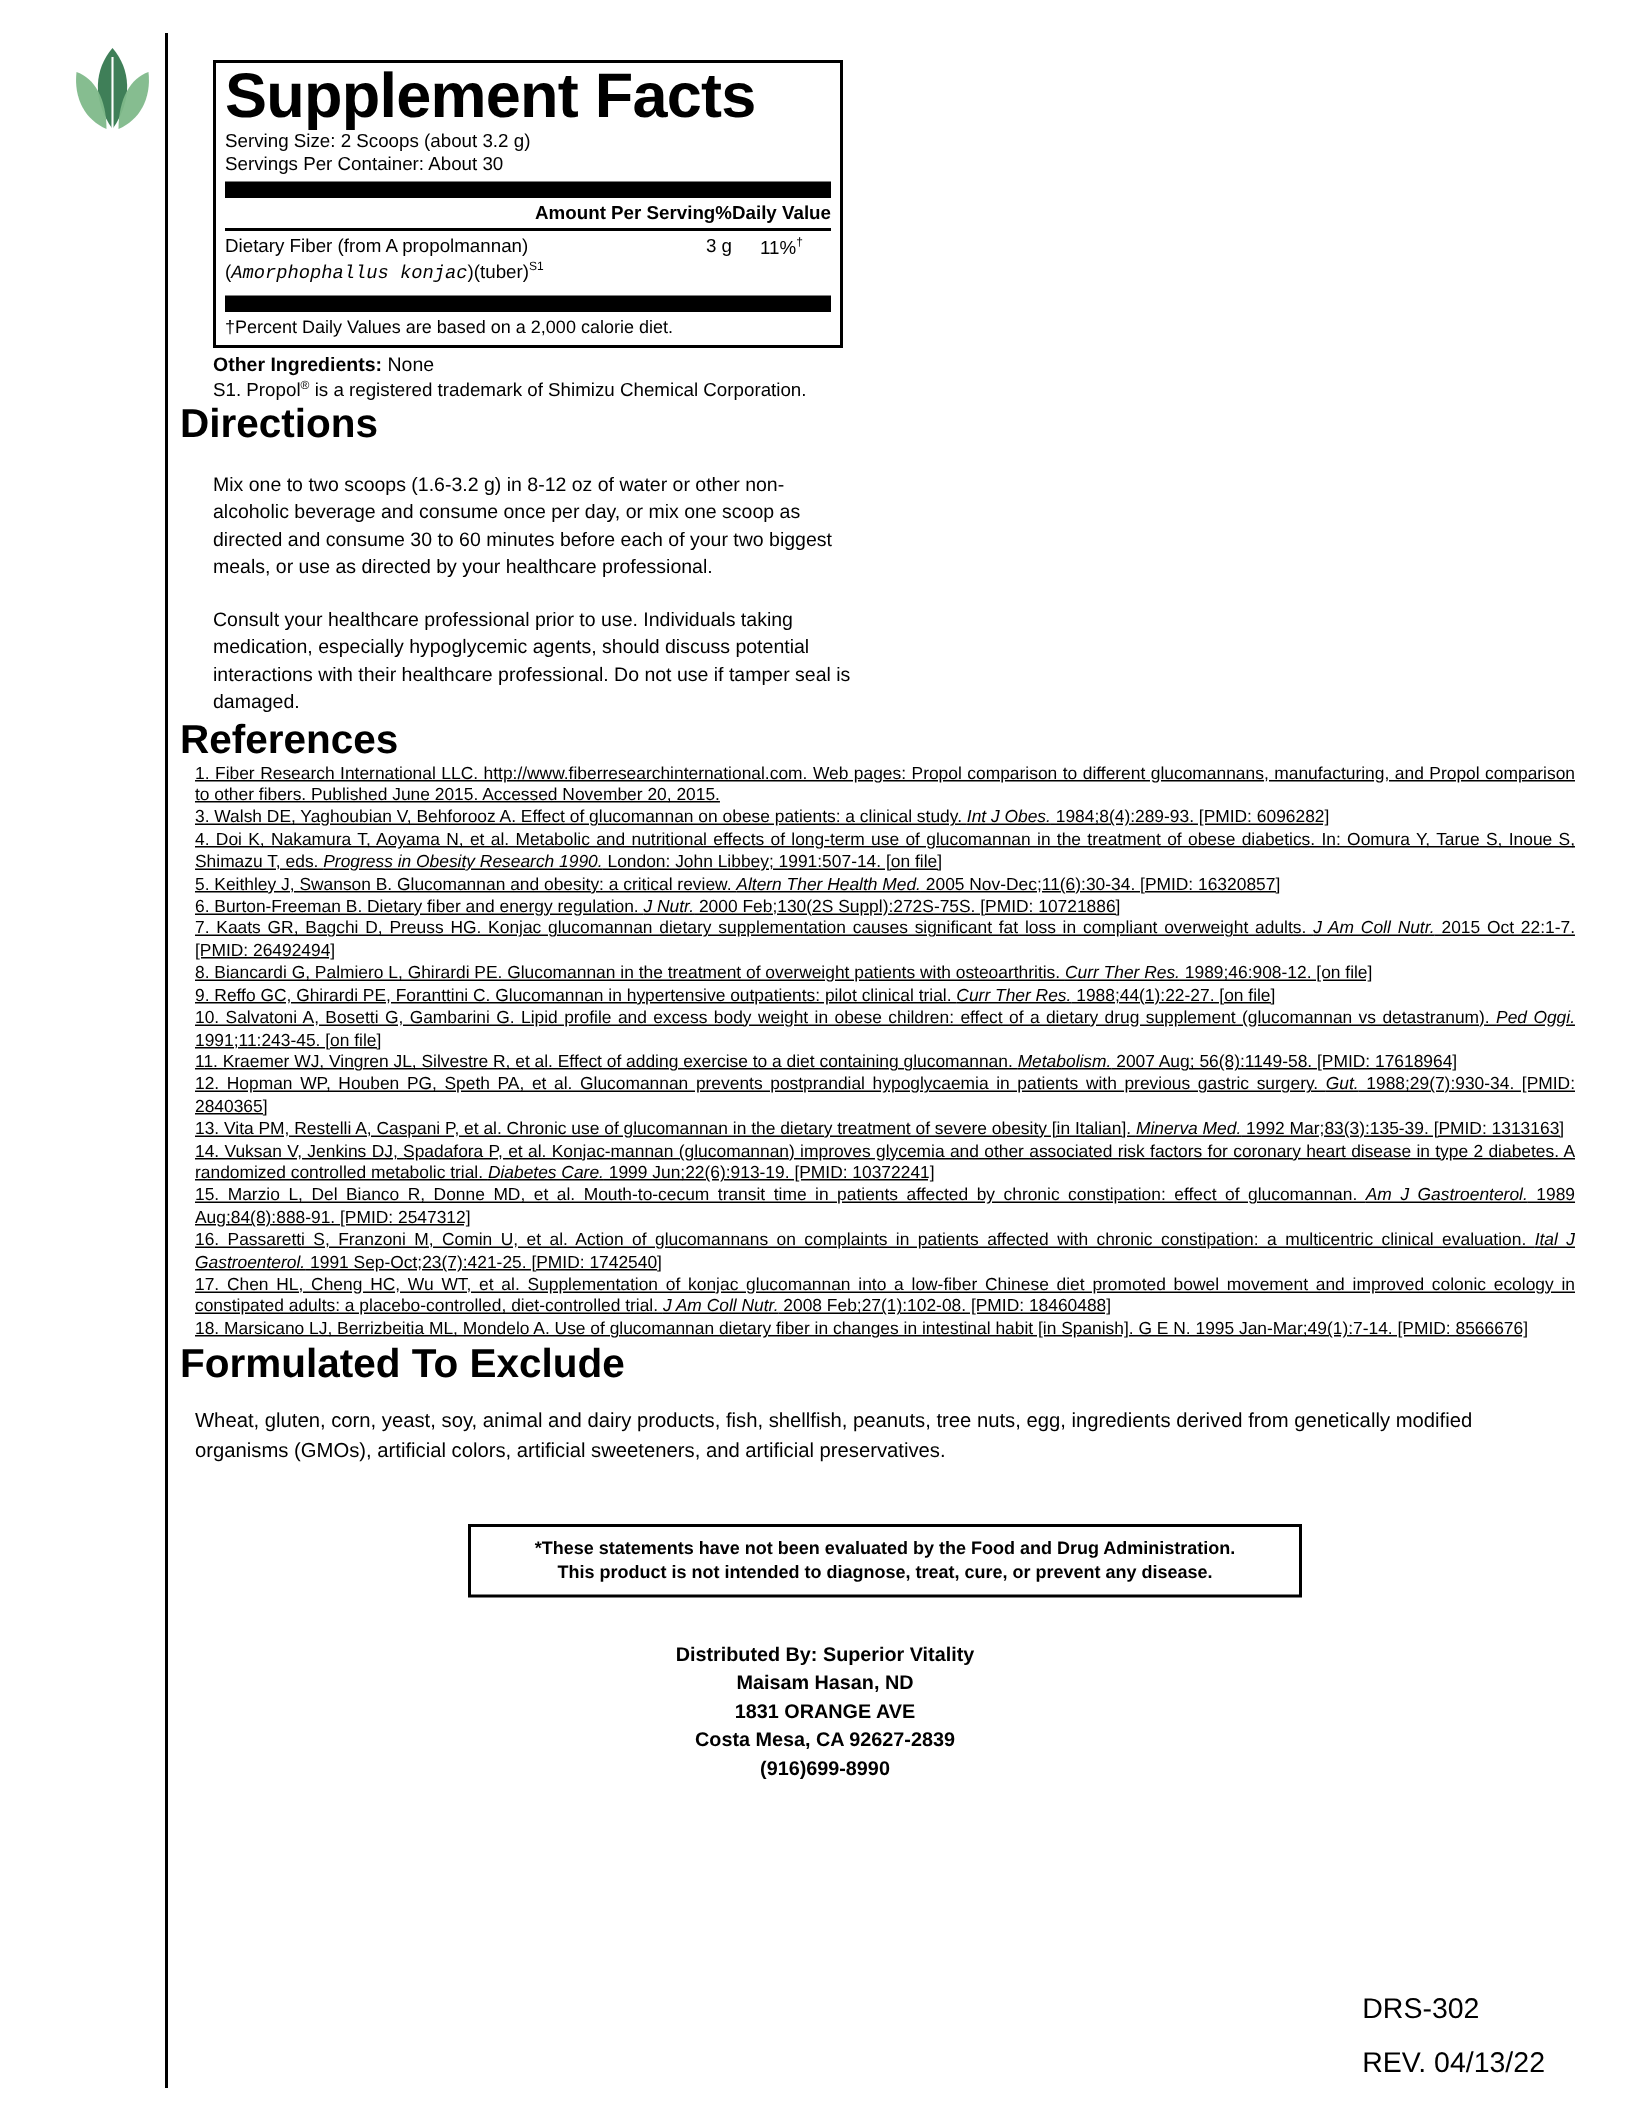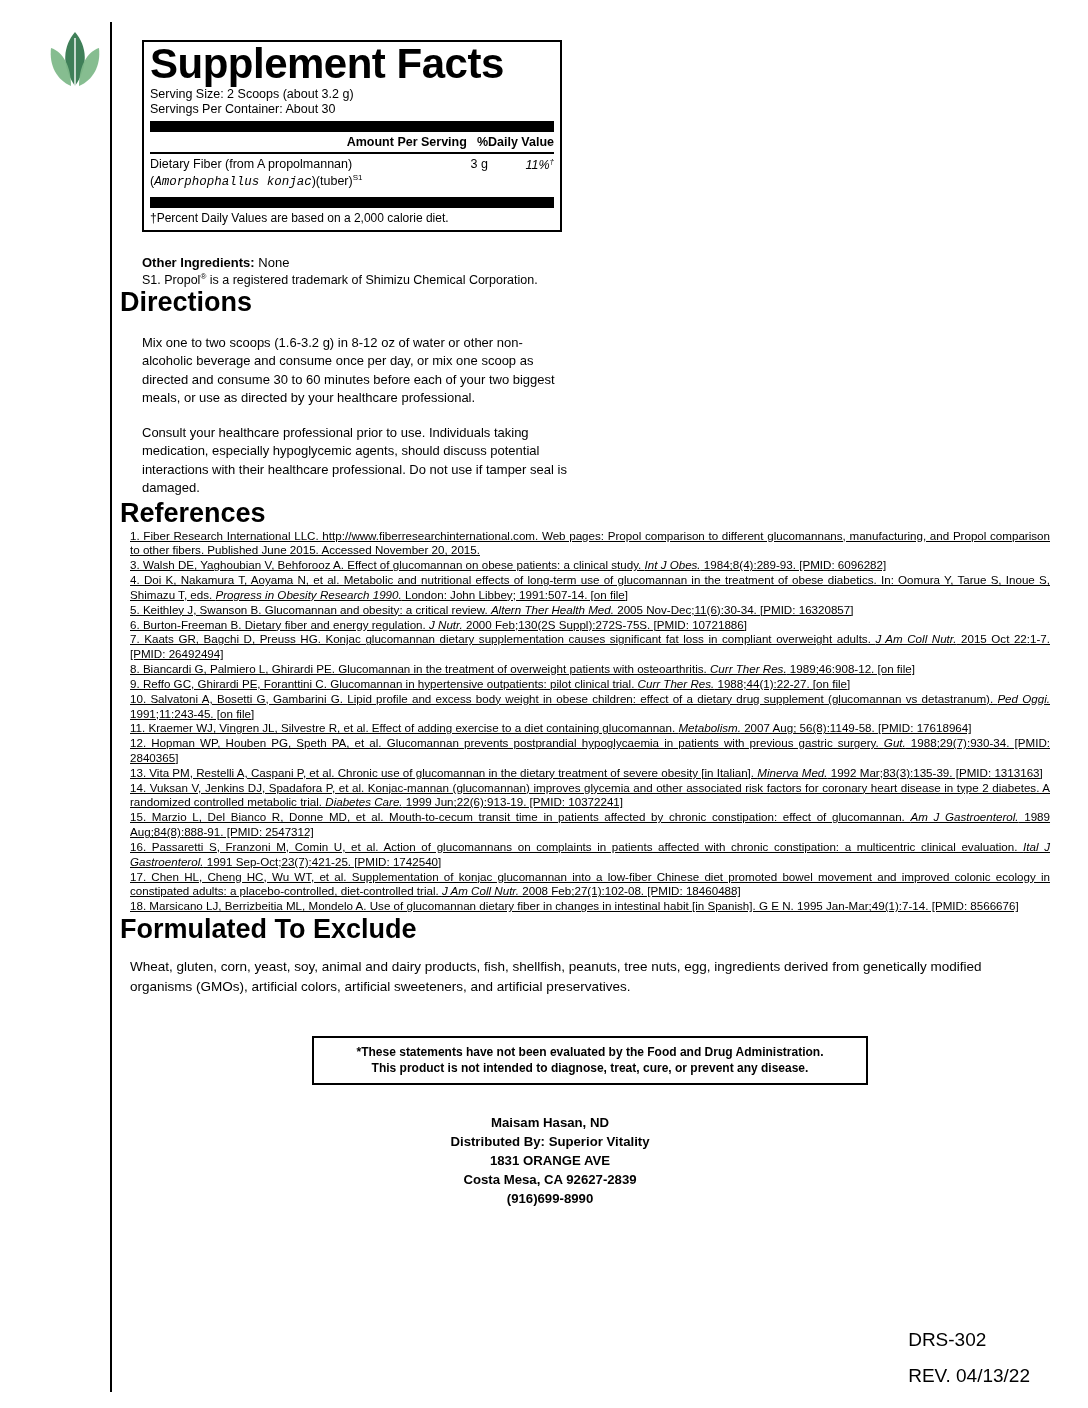--- a/index.html
+++ b/index.html
@@ -72,40 +72,40 @@
     background: #000;
     margin: 0;
   }
   .sf-headrow {
     display: flex;
     justify-content: flex-end;
     font-size: 12.5px;
     font-weight: bold;
     padding: 3px 0 3px 0;
   }
-  .sf-headrow .h-amount { margin-right: 10px; }
+  .sf-headrow .h-amount { }
   .sf-row {
     display: flex;
     font-size: 12.5px;
     padding: 3px 0 2px 0;
     line-height: 1.25;
   }
   .sf-row .nm { flex: 1; }
   .sf-row .v1 { width: 62px; text-align: right; }
-  .sf-row .v2 { width: 66px; text-align: right; font-style: italic; }
+  .sf-row .v2 { width: 66px; text-align: center; }
   .sf-foot {
     font-size: 12px;
     padding-top: 3px;
   }
   .ital { font-style: italic; font-family: Liberation Mono, monospace; }
   sup { font-size: 8px; vertical-align: super; }
 
   .other-ing {
     margin-left: 22px;
-    margin-top: 23px;
+    margin-top: 3px;
     font-size: 13px;
   }
   .other-ing .lbl { font-weight: bold; }
   .trademark {
     margin-left: 22px;
     margin-top: 2px;
     font-size: 12.5px;
   }
 
   
@@ -257,22 +257,22 @@
 
   <h2 class="sec sec-exclude">Formulated To Exclude</h2>
   <div class="excl-body">Wheat, gluten, corn, yeast, soy, animal and dairy products, fish, shellfish, peanuts, tree nuts, egg, ingredients derived from genetically modified organisms (GMOs), artificial colors, artificial sweeteners, and artificial preservatives.</div>
 
   <div class="disclaimer">
     <div>*These statements have not been evaluated by the Food and Drug Administration.</div>
     <div>This product is not intended to diagnose, treat, cure, or prevent any disease.</div>
   </div>
 
   <div class="distrib">
+    <div>Distributed By: Superior Vitality</div>
     <div>Maisam Hasan, ND</div>
-    <div>Distributed By: Superior Vitality</div>
     <div>1831 ORANGE AVE</div>
     <div>Costa Mesa, CA 92627-2839</div>
     <div>(916)699-8990</div>
   </div>
 
 </div>
 
 <div class="doccode">
   <div>DRS-302</div>
   <div>REV. 04/13/22</div>

